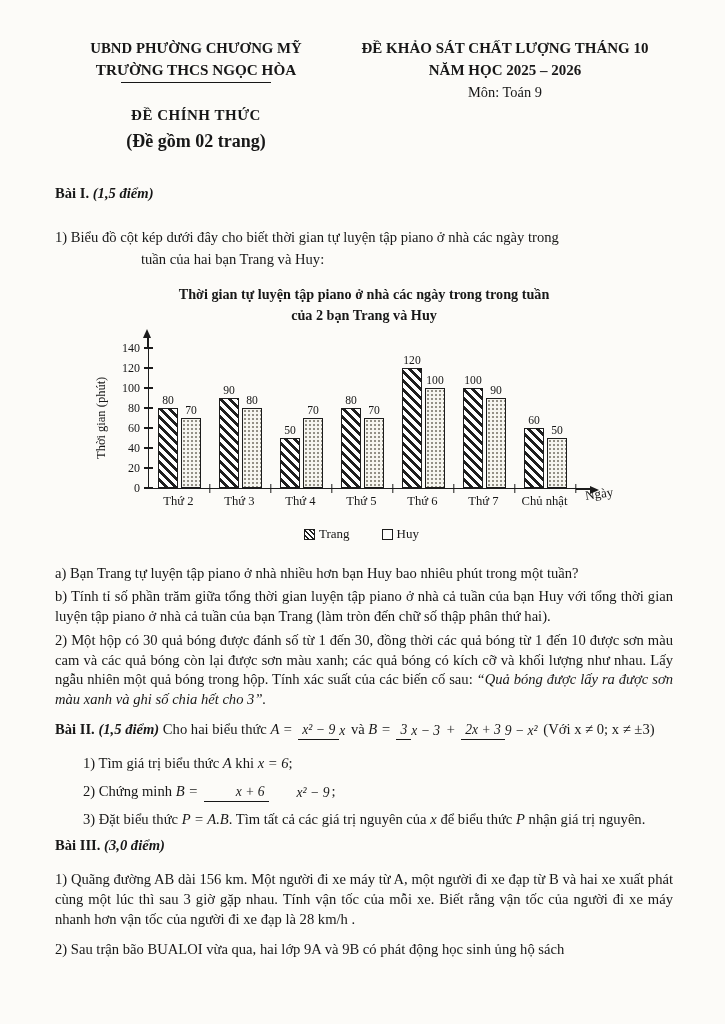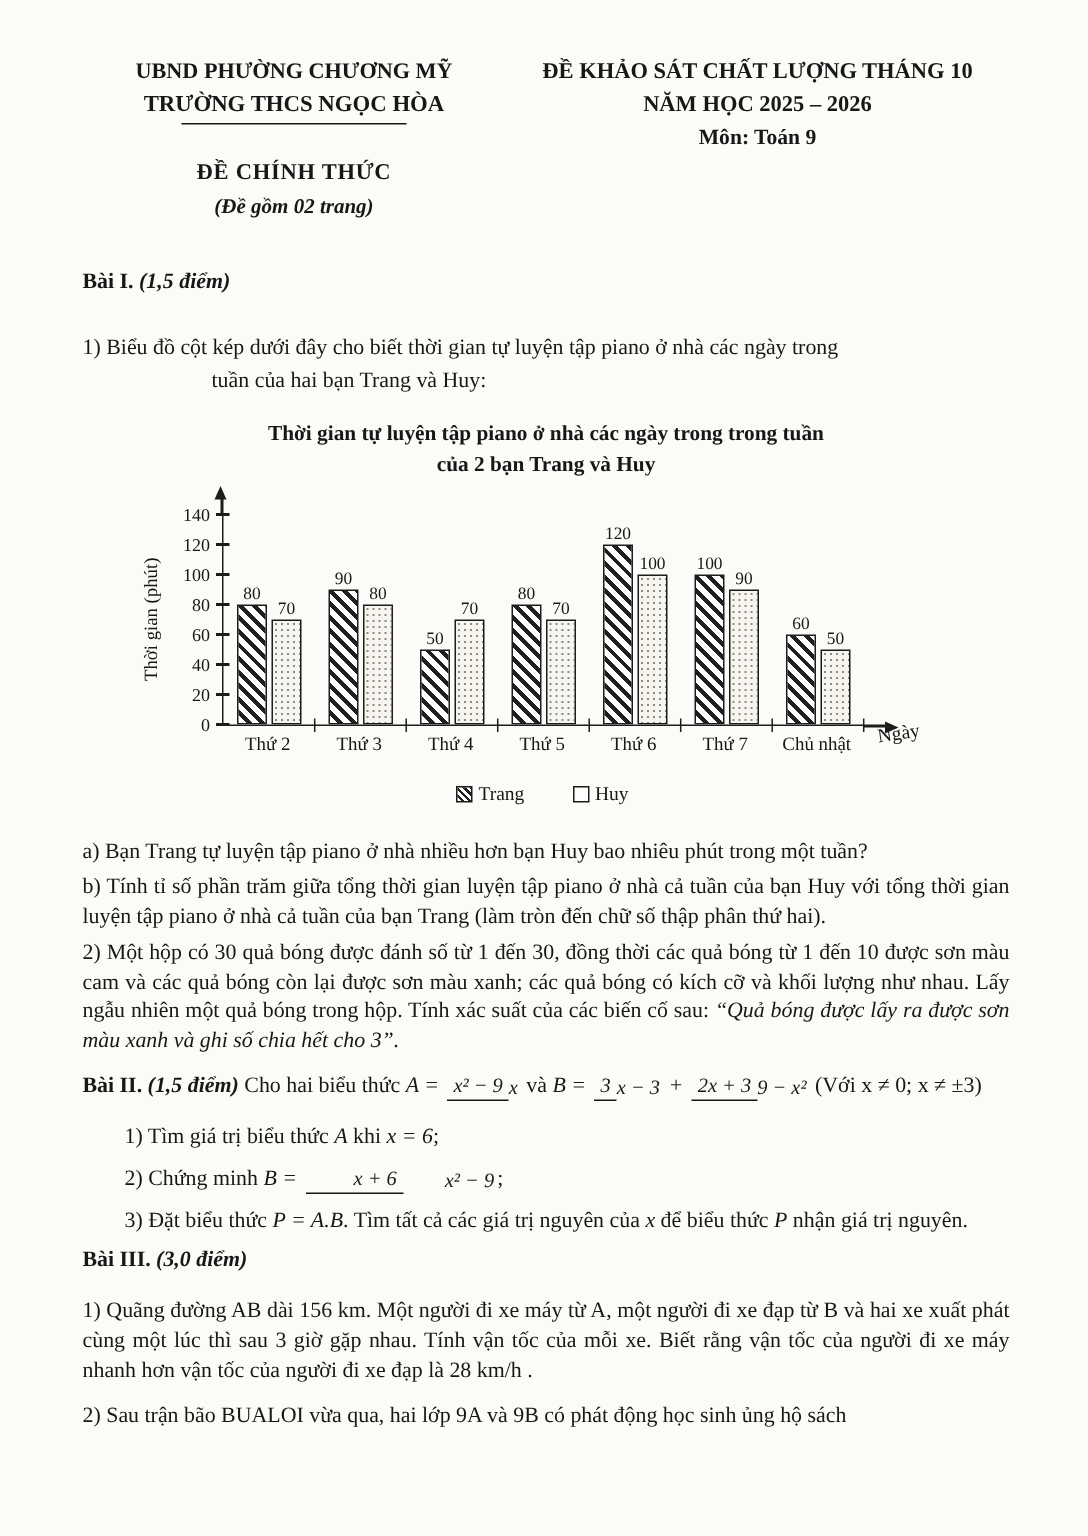--- a/index.html
+++ b/index.html
@@ -15,24 +15,24 @@
     padding:40px 52px 0 55px;
   }
   
   .header{display:flex;}
   .h-left{width:282px;text-align:center;}
   .h-right{flex:1;text-align:center;}
   .h-org{font-weight:bold;font-size:14.8px;}
   .h-school{font-weight:bold;font-size:15.2px;margin-top:4px;}
   .h-rule{width:150px;border-bottom:1.6px solid #171717;margin:3px auto 0;}
   .h-extype{font-weight:bold;font-size:15px;margin-top:24px;letter-spacing:.5px;}
-  .h-pages{font-style:italic;font-weight:600;margin-top:7px;font-size:14px;}
+  .h-pages{font-weight:600;margin-top:7px;font-size:18px;}
   .h-title{font-weight:bold;font-size:15px;}
   .h-year{font-weight:bold;font-size:15px;margin-top:5px;}
-  .h-subject{font-weight:bold;font-size:14.4px;margin-top:5px;}
+  .h-subject{font-weight:normal;font-size:14.4px;margin-top:5px;}
   
   .bt{line-height:1.36;text-align:justify;}
   .b-head{font-weight:bold;}
   .b-points{font-weight:bold;font-style:italic;}
   .sec-b1{margin-top:32px;}
   .intro{margin-top:24px;}
   .intro2{margin-left:86px;margin-top:2px;}
   .chart-title{ text-align:center;font-weight:bold;font-size:14.2px;margin-top:14px;line-height:1.5;}
   .qa{margin-top:14px;}
   .qb{margin-top:3px;}

